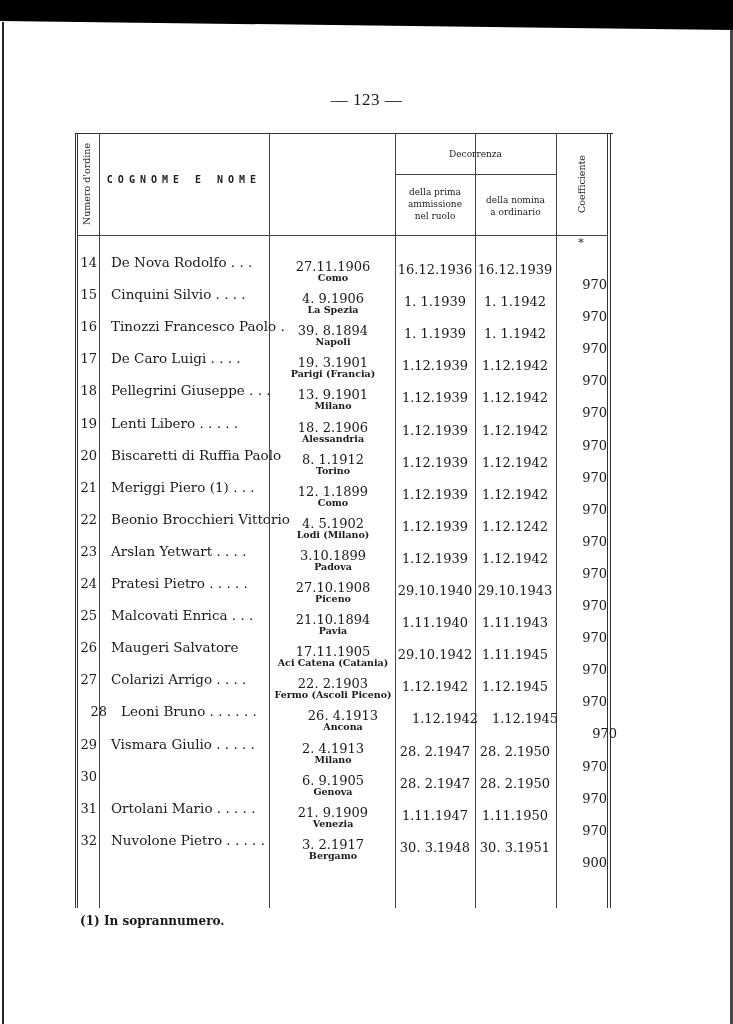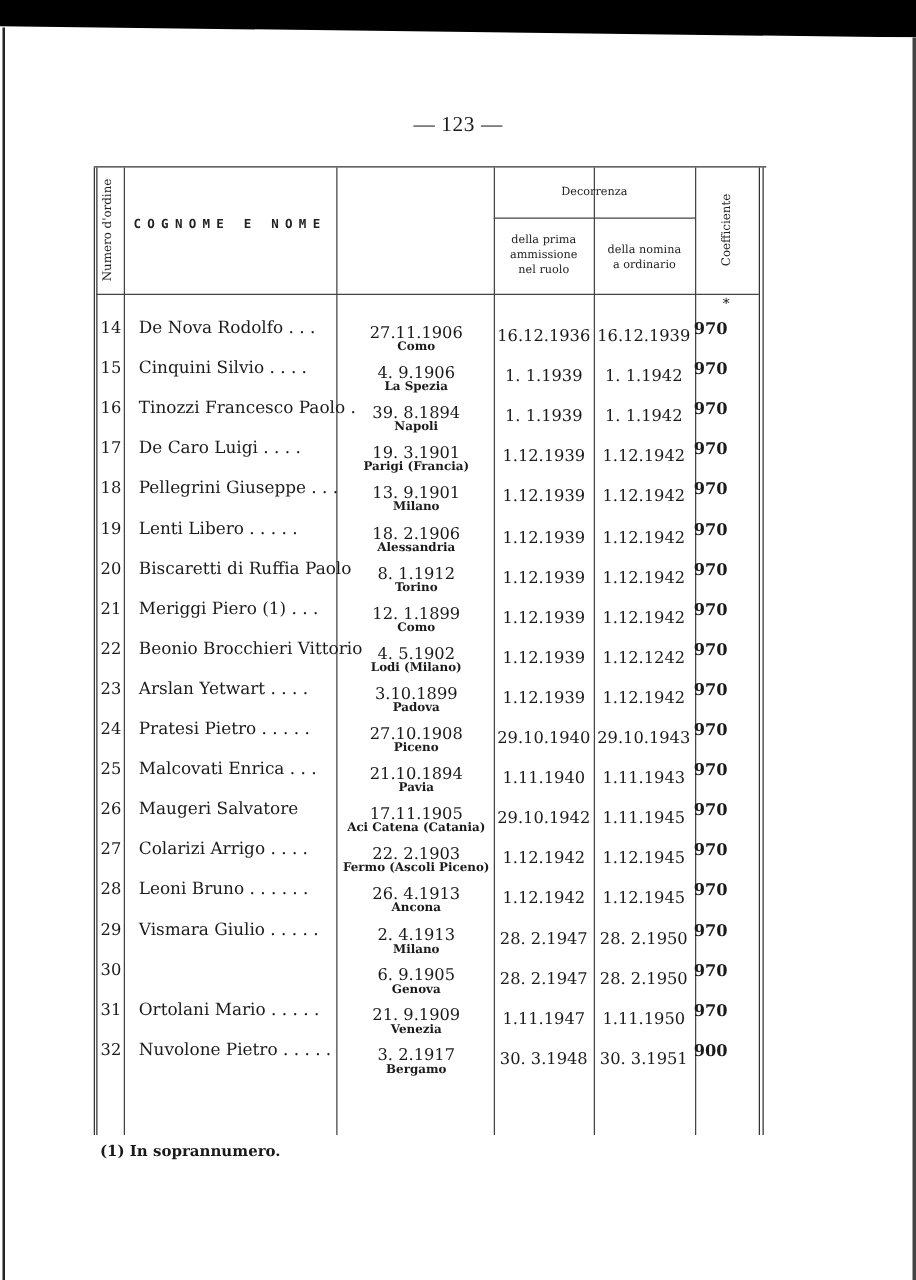--- a/index.html
+++ b/index.html
@@ -36,21 +36,21 @@
   .hdr-name { font-size: 10px; letter-spacing: 5px; font-weight: bold; font-family: "DejaVu Sans Mono", monospace; }
 
   .row { position: absolute; left: 0; width: 538px; height: 32px; }
   .cell { position: absolute; white-space: nowrap; font-size: 13px; }
   .num { left: 0; width: 22px; text-align: right; top: 1px; }
   .name { left: 36px; top: 0px; font-size: 13.5px; }
   .birth { left: 196px; width: 124px; text-align: center; top: 6px; font-size: 13px; line-height: 13px; }
   .birth .place { display: block; font-size: 9.5px; font-weight: bold; line-height: 10px; }
   .d1 { left: 320px; width: 80px; text-align: center; top: 8px; }
   .d2 { left: 400px; width: 80px; text-align: center; top: 8px; }
-  .coef { left: 480px; width: 52px; text-align: left; top: 2px; font-weight: bold; }
+  .coef { left: 480px; width: 52px; text-align: right; top: 23px; }
   .star { position: absolute; left: 480px; width: 52px; text-align: center; top: -18px; font-size: 11px; }
 
   .footnote { position: absolute; left: 80px; top: 914px; font-size: 12px; font-weight: bold; }
 </style>
 </head>
 <body>
 
 <div class="scan-top"></div>
 <div class="scan-left"></div>
 <div class="scan-right"></div>
@@ -193,21 +193,21 @@
         <div class="cell coef">970</div>
       </div>
       <div class="row" style="top: 537.3px;">
         <div class="cell num">27</div>
         <div class="cell name">Colarizi Arrigo . . . .</div>
         <div class="cell birth"><span>22. 2.1903</span><span class="place">Fermo (Ascoli Piceno)</span></div>
         <div class="cell d1">1.12.1942</div>
         <div class="cell d2">1.12.1945</div>
         <div class="cell coef">970</div>
       </div>
-      <div class="row" style="top: 569.4px;">
+      <div class="row" style="top: 569.4px; margin-left: 10px;">
         <div class="cell num">28</div>
         <div class="cell name">Leoni Bruno . . . . . .</div>
         <div class="cell birth"><span>26. 4.1913</span><span class="place">Ancona</span></div>
         <div class="cell d1">1.12.1942</div>
         <div class="cell d2">1.12.1945</div>
         <div class="cell coef">970</div>
       </div>
       <div class="row" style="top: 601.5px;">
         <div class="cell num">29</div>
         <div class="cell name">Vismara Giulio . . . . .</div>

